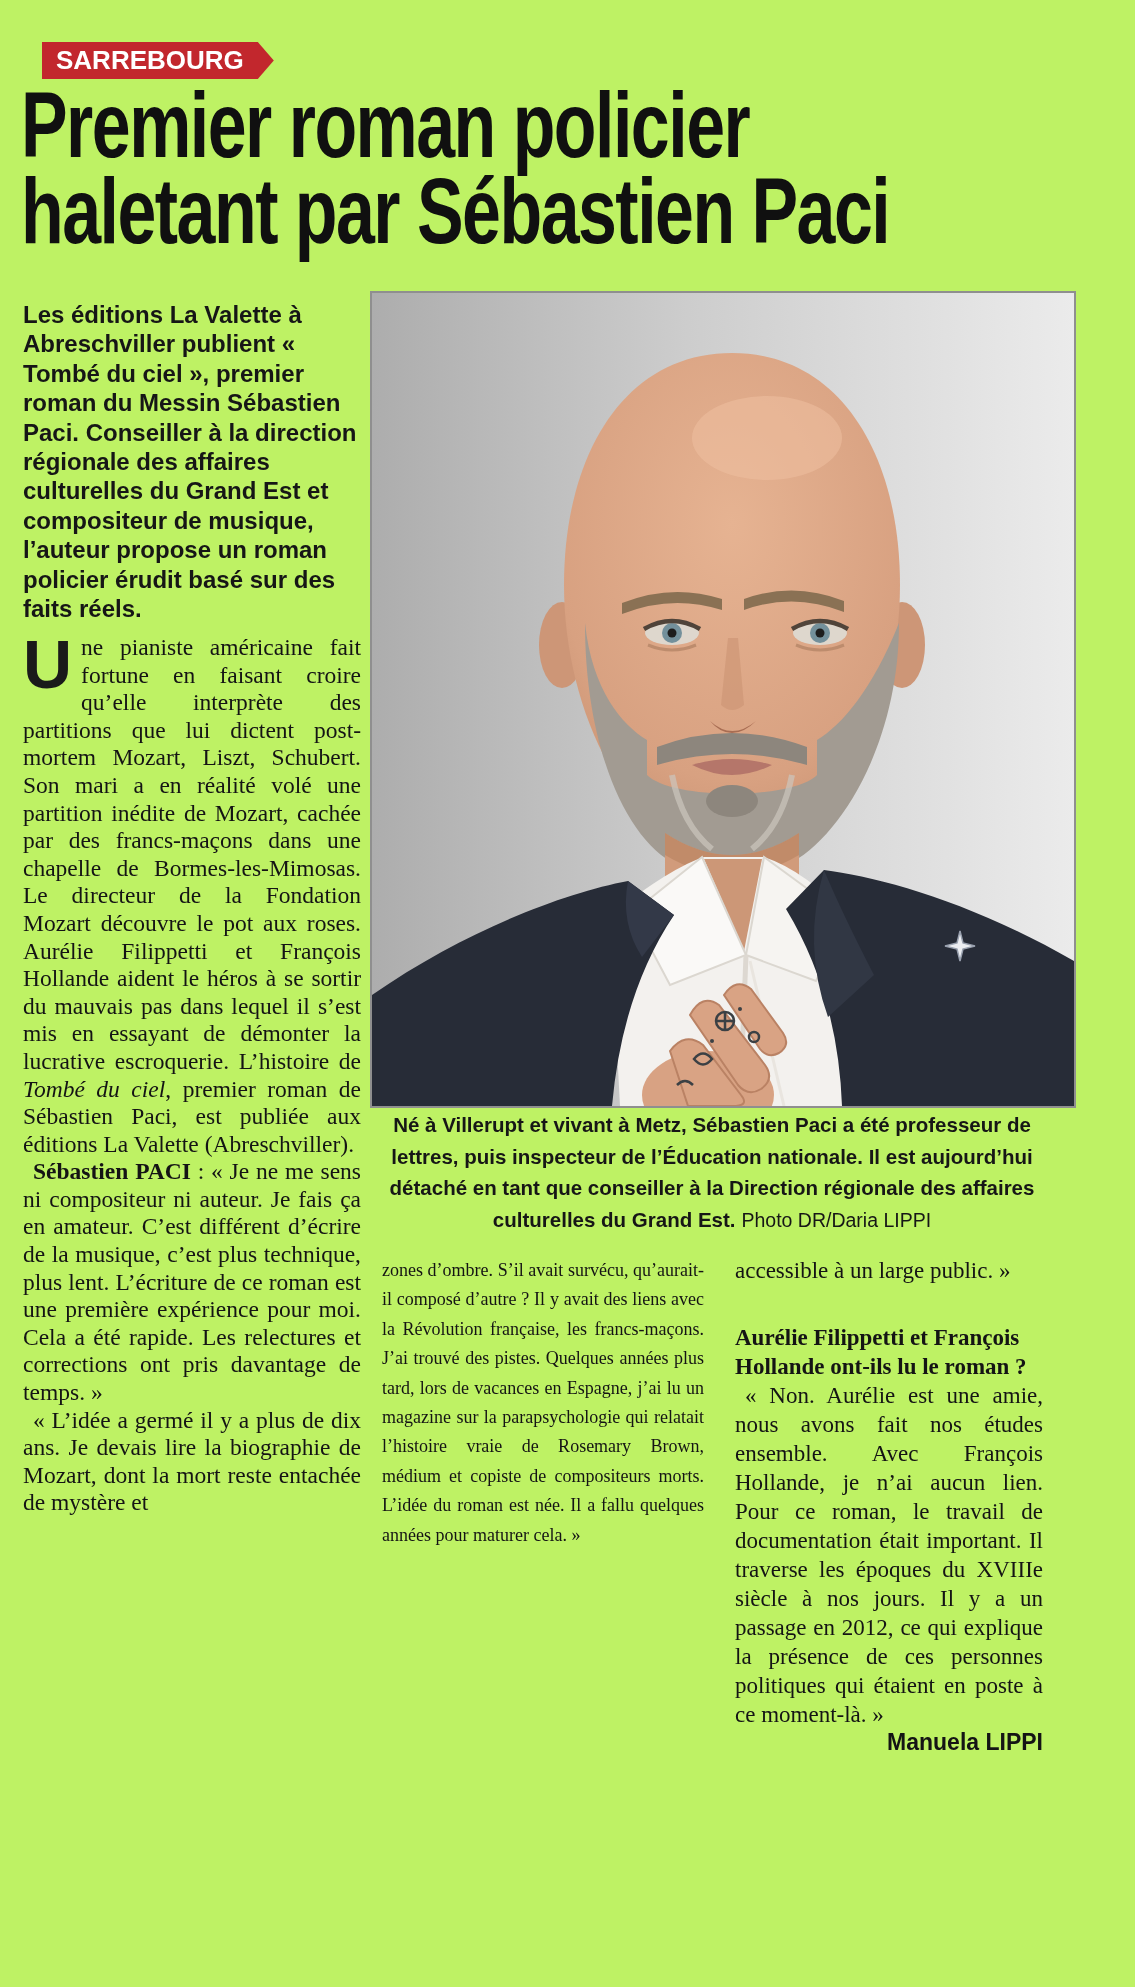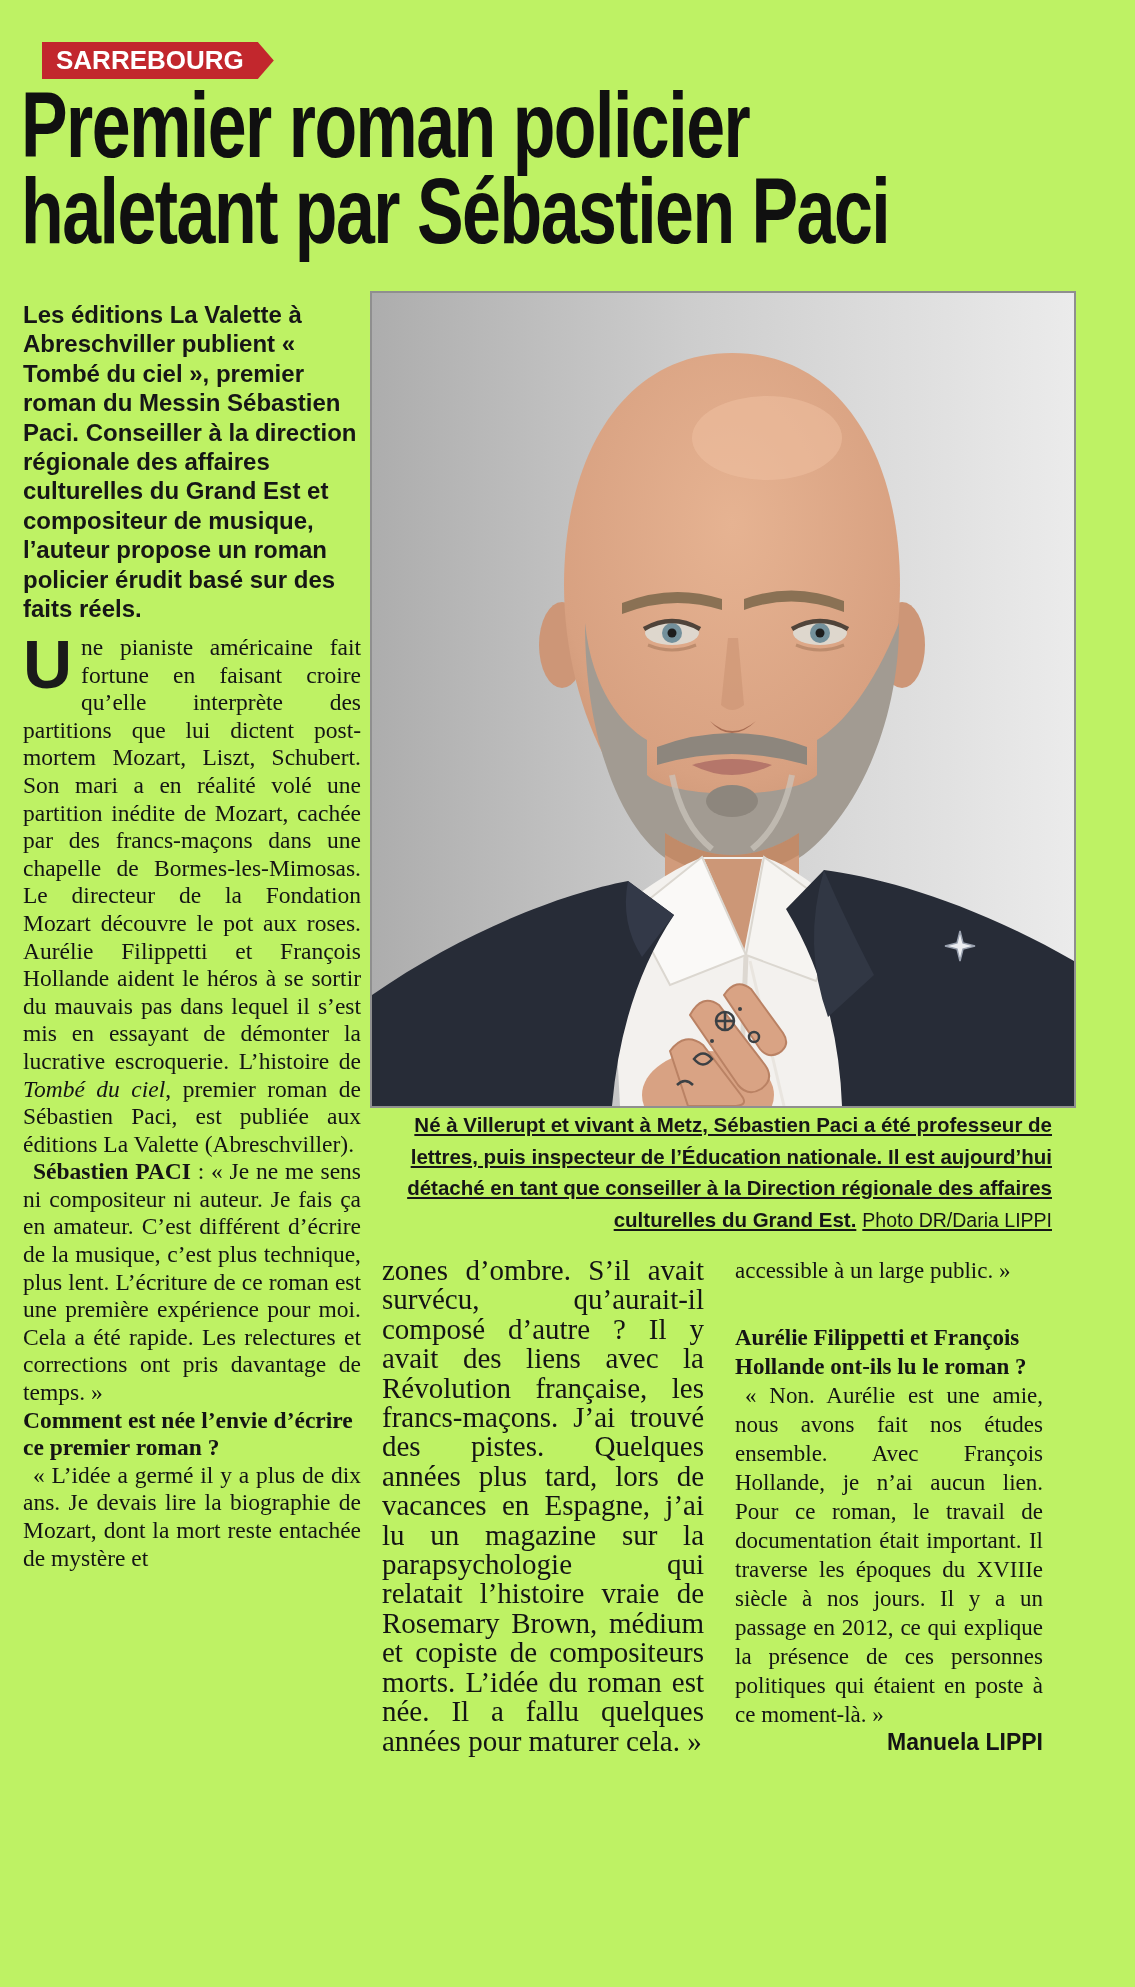--- a/index.html
+++ b/index.html
@@ -16,37 +16,37 @@
             font-weight:bold;color:#101010;font-size:92px;line-height:86px;letter-spacing:-2px;
             transform:scaleX(0.76);transform-origin:0 0;white-space:nowrap;}
 
   
   .lead{position:absolute;left:23px;top:300px;width:342px;
         font:bold 24px/29.4px "Liberation Sans",sans-serif;color:#161616;}
 
   
   .sercol{font-family:"Liberation Serif",serif;text-align:justify;color:#141414;}
   .col1{position:absolute;left:23px;top:634px;width:338px;font-size:23.5px;line-height:27.6px;}
-  .col2{position:absolute;left:382px;top:1256px;width:322px;font-size:29px;line-height:29.4px;}
+  .col2{position:absolute;left:382px;top:1256px;width:322px;font-size:18px;line-height:29.4px;}
   .col3{position:absolute;left:735px;top:1256px;width:308px;font-size:23px;line-height:29px;}
   .sercol p{margin:0;}
   .q{font-weight:bold;margin-top:27px;text-align:left;}
   .col3 .q{margin-top:38px;}
   .ans{text-indent:10px;}
   .dropcap{float:left;font:bold 68px/54px "Liberation Sans",sans-serif;color:#1a1a1a;
            margin:3px 9px 0 0;}
 
   
   .photo{position:absolute;left:370px;top:291px;width:702px;height:813px;
          border:2px solid #8f8f8f;background:#cccccc;}
   .photo svg{display:block;width:100%;height:100%;}
 
   
   .caption{position:absolute;left:372px;top:1109px;width:680px;
-           font:bold 20.5px/31.5px "Liberation Sans",sans-serif;color:#161616;text-align:right;text-decoration:underline;}
+           font:bold 20.5px/31.5px "Liberation Sans",sans-serif;color:#161616;text-align:center;}
   .credit{font-weight:normal;font-size:19.5px;margin-left:6px;}
 
   
   .byline{text-align:right;font:bold 23px/26px "Liberation Sans",sans-serif;margin-top:16px;}
   .infobox{position:absolute;left:735px;top:1801px;width:308px;box-sizing:border-box;
            border-top:4px solid #eaa98b;border-left:13px solid #eaa98b;
            padding:12px 0 12px 15px;font:23px/28.5px "Liberation Serif",serif;
            text-align:justify;color:#141414;}
 </style>
 </head>
@@ -147,21 +147,20 @@
     </svg>
   </div>
 
   <div class="caption">
     <span>Né à Villerupt et vivant à Metz, Sébastien Paci a été professeur de lettres, puis inspecteur de l’Éducation nationale. Il est aujourd’hui détaché en tant que conseiller à la Direction régionale des affaires culturelles du Grand Est.</span><span class="credit">Photo DR/Daria LIPPI</span>
   </div>
 
   <div class="sercol col1">
     <p><span class="dropcap">U</span><span>ne pianiste américaine fait fortune en faisant croire qu’elle interprète des partitions que lui dictent post-mortem Mozart, Liszt, Schubert. Son mari a en réalité volé une partition inédite de Mozart, cachée par des francs-maçons dans une chapelle de Bormes-les-Mimosas. Le directeur de la Fondation Mozart découvre le pot aux roses. Aurélie Filippetti et François Hollande aident le héros à se sortir du mauvais pas dans lequel il s’est mis en essayant de démonter la lucrative escroquerie. L’histoire de </span><i>Tombé du ciel</i><span>, premier roman de Sébastien Paci, est publiée aux éditions La Valette (Abreschviller).</span></p>
     <p class="ans"><b>Sébastien PACI</b><span> : « Je ne me sens ni compositeur ni auteur. Je fais ça en amateur. C’est différent d’écrire de la musique, c’est plus technique, plus lent. L’écriture de ce roman est une première expérience pour moi. Cela a été rapide. Les relectures et corrections ont pris davantage de temps. »</span></p>
-    <p class="q">Comment est née l’envie d’écrire ce premier roman ?</p>
     <p class="ans">« L’idée a germé il y a plus de dix ans. Je devais lire la biographie de Mozart, dont la mort reste entachée de mystère et</p>
   </div>
 
   <div class="sercol col2">
     <p>zones d’ombre. S’il avait survécu, qu’aurait-il composé d’autre ? Il y avait des liens avec la Révolution française, les francs-maçons. J’ai trouvé des pistes. Quelques années plus tard, lors de vacances en Espagne, j’ai lu un magazine sur la parapsychologie qui relatait l’histoire vraie de Rosemary Brown, médium et copiste de compositeurs morts. L’idée du roman est née. Il a fallu quelques années pour maturer cela. »</p>
   </div>
 
   <div class="sercol col3">
     <p>accessible à un large public. »</p>
     <p class="q">Aurélie Filippetti et François Hollande ont-ils lu le roman ?</p>

